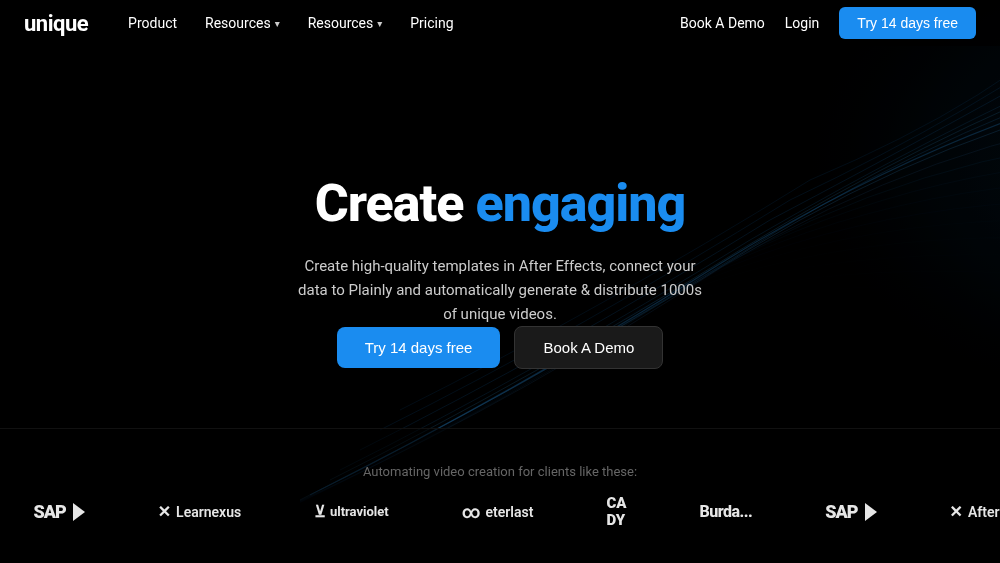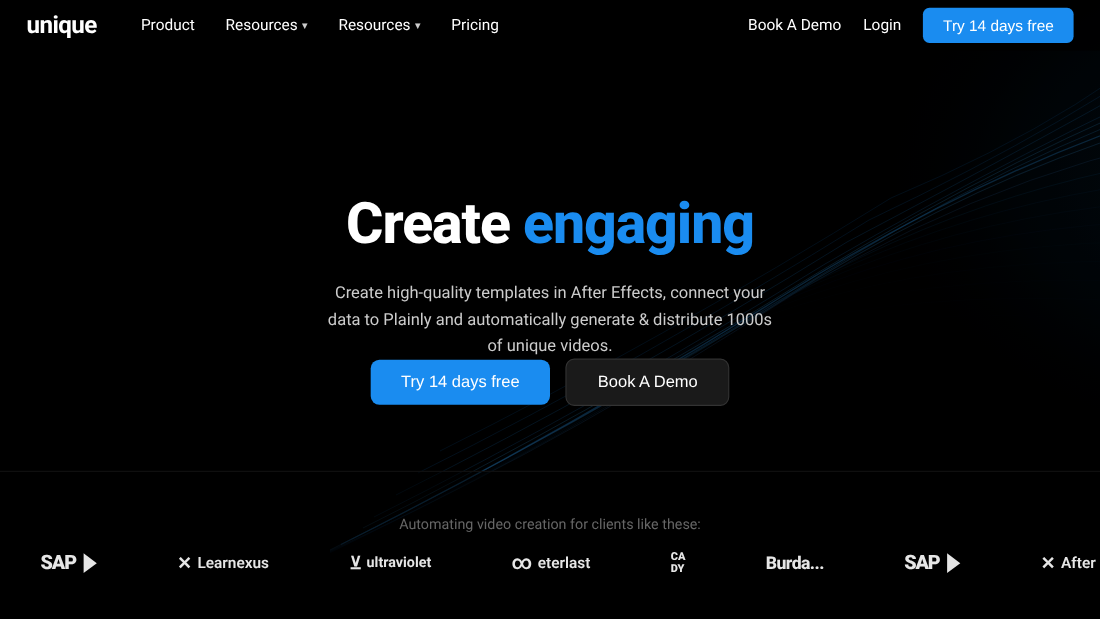--- a/index.html
+++ b/index.html
@@ -368,21 +368,21 @@
       <span style="font-size:16px;">⊻</span>
       <span>ultraviolet</span>
     </div>
 
     <div class="client-logo eterlast-logo">
       <span style="font-size:18px;">∞</span>
       <span>eterlast</span>
     </div>
 
     <div class="client-logo cady-logo">
-      <span style="display:grid;grid-template-columns:1fr 1fr;line-height:1.1;font-size:10px;letter-spacing:0;">
+      <span style="display:grid;grid-template-columns:1fr 1fr;line-height:1.1;font-size:15px;letter-spacing:0;">
         <span>CA</span>
           <br>
         <span>DY</span>
       </span>
     </div>
 
     <div class="client-logo burda-logo">
       <span>Burda...</span>
     </div>
 

